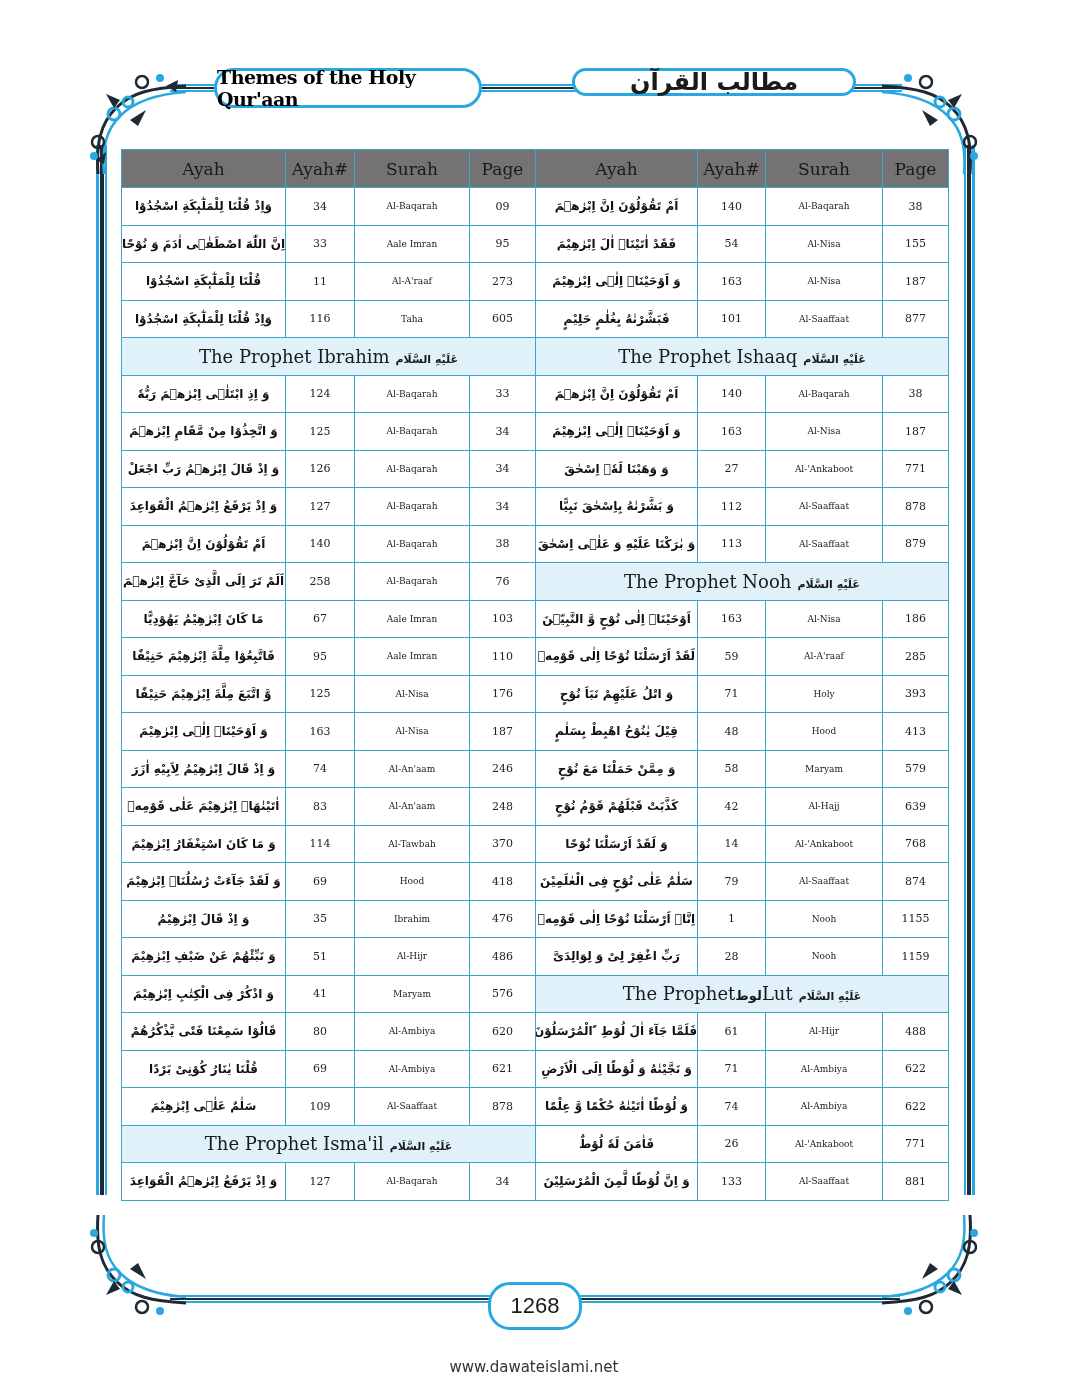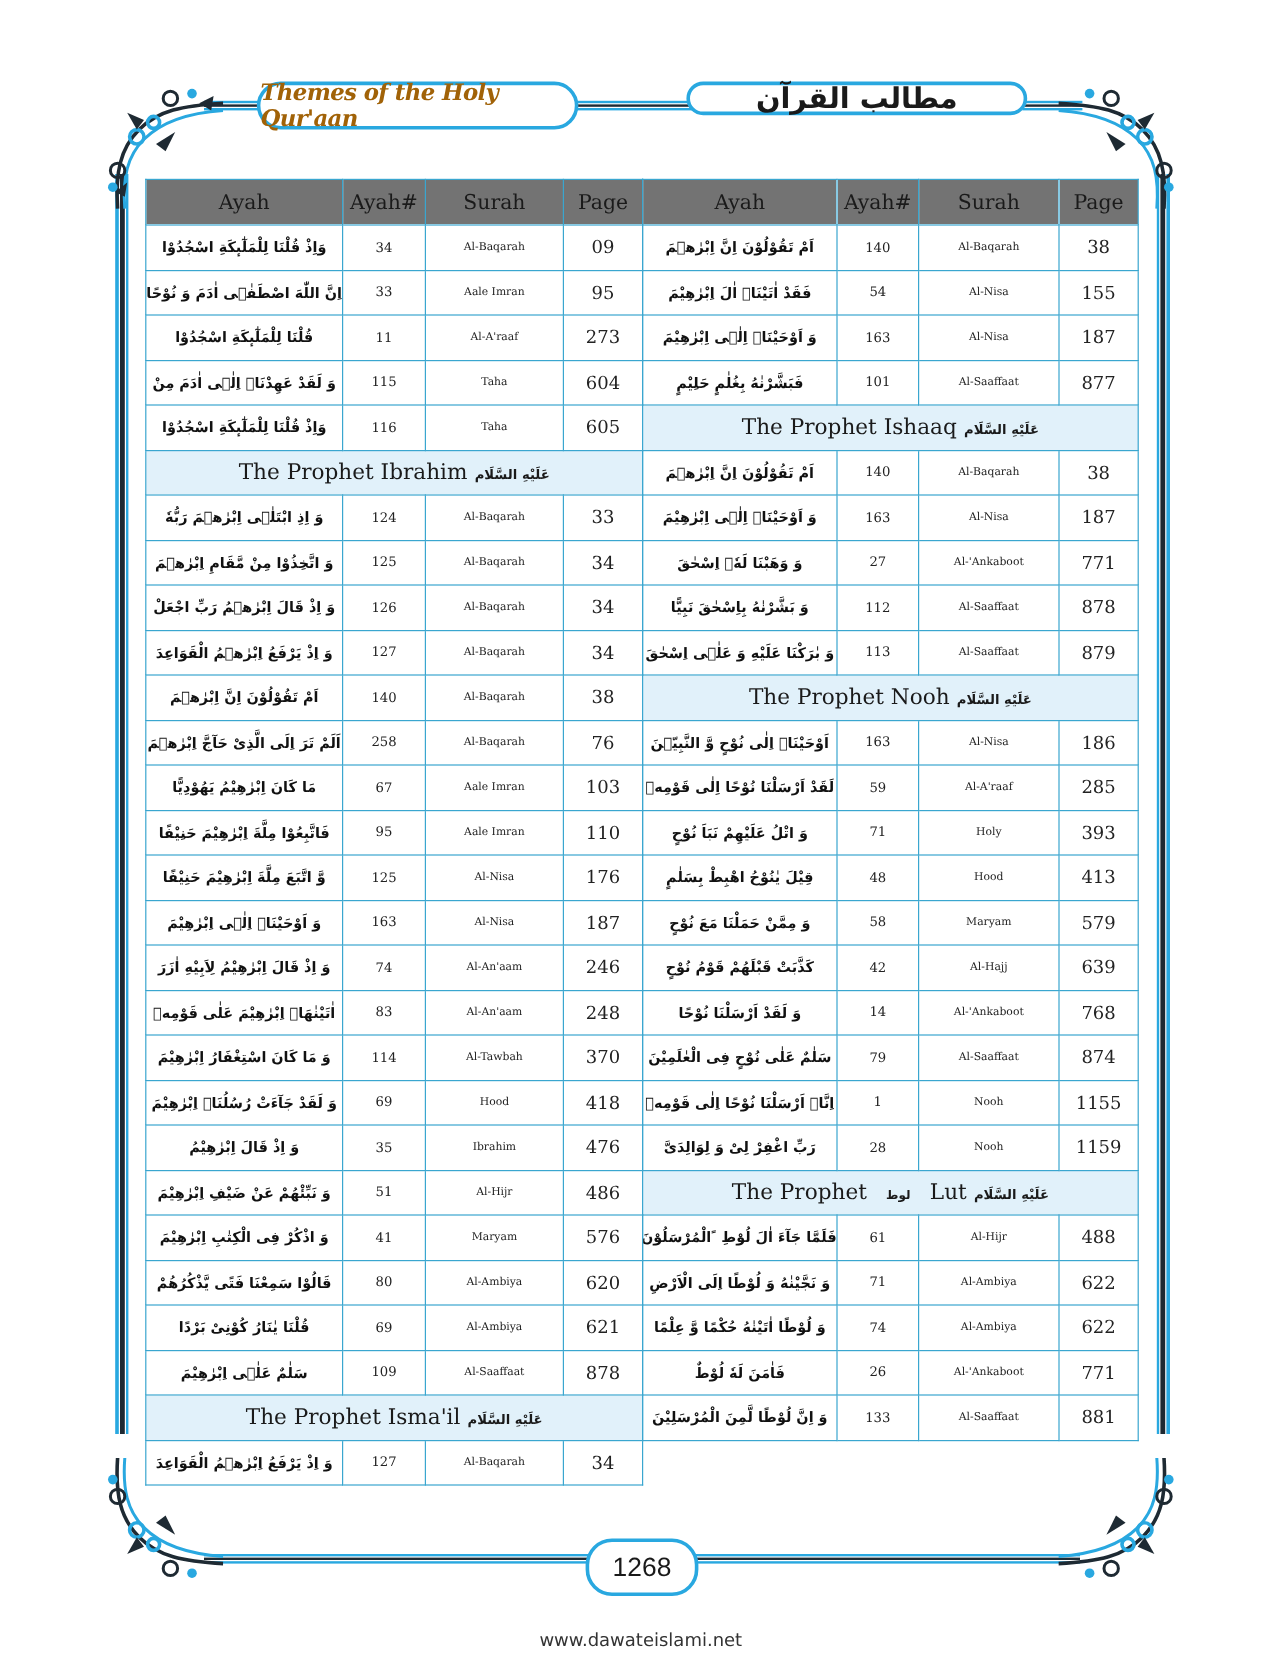--- a/index.html
+++ b/index.html
@@ -19,45 +19,45 @@
   .hline .b { position: absolute; left: 0; right: 0; top: 3px; height: 2px; background: #1e2a33; }
   .hline .c { position: absolute; left: 0; right: 0; top: 6px; height: 2px; background: #29a8e0; }
 
   .top-left-line { left: 170px; top: 84px; width: 50px; }
   .top-mid-line  { left: 478px; top: 84px; width: 100px; }
   .top-right-line{ left: 852px; top: 84px; width: 50px; }
   .bot-left-line { left: 170px; top: 1295px; width: 322px; }
   .bot-right-line{ left: 578px; top: 1295px; width: 322px; }
 
   .pill { position: absolute; border: 3px solid #29a8e0; border-radius: 22px; background: #fff; display: flex; align-items: center; justify-content: center; box-sizing: border-box; }
-  .pill-en { left: 214px; top: 68px; width: 268px; height: 40px; font-family: "DejaVu Serif", serif; font-weight: bold; font-size: 19px; letter-spacing: -0.5px; color: #a16207; font-style: italic; }
+  .pill-en { left: 214px; top: 68px; width: 268px; height: 40px; font-family: "DejaVu Serif", serif; font-weight: bold; font-size: 19px; letter-spacing: -0.5px; color: #000000; }
   .pill-ar { left: 572px; top: 68px; width: 284px; height: 28px; font-family: "DejaVu Sans", sans-serif; font-weight: bold; font-size: 24px; color: #1a1a1a; direction: rtl; }
   .pill-page { left: 488px; top: 1282px; width: 94px; height: 48px; font-family: "Liberation Sans", sans-serif; font-size: 22px; color: #1a1a1a; }
 
   .corner { position: absolute; width: 110px; height: 110px; }
   .corner.tl { left: 76px; top: 64px; }
   .corner.tr { left: 882px; top: 64px; transform: scaleX(-1); }
   .corner.bl { left: 76px; top: 1215px; transform: scaleY(-1); }
   .corner.br { left: 882px; top: 1215px; transform: scale(-1,-1); }
 
   .footer-url { position: absolute; left: 0; right: 0; top: 1358px; text-align: center; font-family: "DejaVu Sans", sans-serif; font-size: 15px; color: #333; }
 
   
   .tbl { position: absolute; border-collapse: collapse; table-layout: fixed; }
   .tbl.left  { left: 121px; top: 149px; width: 414px; }
   .tbl.right { left: 535px; top: 149px; width: 413px; }
   .tbl td, .tbl th { border: 1px solid #3aa6cf; text-align: center; vertical-align: middle; padding: 0; height: 36.5px; overflow: hidden; white-space: nowrap; }
   .tbl th { background: #737373; font-weight: normal; font-size: 17px; height: 37px; color: #1a1a1a; }
   .tbl td.ayah { font-family: "DejaVu Sans", sans-serif; font-weight: bold; font-size: 12px; direction: rtl; color: #111; }
   .tbl td.num  { font-family: "DejaVu Serif", serif; font-size: 11px; color: #222; }
   .tbl td.surah{ font-family: "DejaVu Serif", serif; font-size: 9px; color: #222; }
-  .tbl td.page { font-family: "DejaVu Serif", serif; font-size: 15px; color: #222; }
+  .tbl td.page { font-family: "DejaVu Serif", serif; font-size: 11px; color: #222; }
   .tbl td.section { background: #e1f1fa; font-family: "DejaVu Serif", serif; font-size: 18px; color: #1a1a1a; }
   .section .honor { font-family: "DejaVu Sans", sans-serif; font-size: 11px; font-weight: bold; margin-left: 6px; }
-  .section .arname { font-family: "DejaVu Sans", sans-serif; font-size: 10px; font-weight: bold; margin: 0 16px; }
+  .section .arname { font-family: "DejaVu Sans", sans-serif; font-size: 13px; font-weight: bold; margin: 0 0; }
   col.c-ayah { width: 164px; }
   col.c-num  { width: 69px; }
   col.c-surah{ width: 115px; }
   col.c-page { width: 66px; }
   .tbl.right col.c-ayah { width: 162px; }
   .tbl.right col.c-num  { width: 68px; }
   .tbl.right col.c-surah{ width: 117px; }
   .tbl.right col.c-page { width: 66px; }
 </style>
 </head>
@@ -178,26 +178,20 @@
         <td class="surah">Aale Imran</td>
         <td class="page">95</td>
       </tr>
       <tr>
         <td class="ayah">قُلْنَا لِلْمَلٰٓىٕكَةِ اسْجُدُوْا</td>
         <td class="num">11</td>
         <td class="surah">Al-A'raaf</td>
         <td class="page">273</td>
       </tr>
       <tr>
-        <td class="ayah">وَ لَقَدْ عَهِدْنَاۤ اِلٰۤى اٰدَمَ مِنْ</td>
-        <td class="num">115</td>
-        <td class="surah">Taha</td>
-        <td class="page">604</td>
-      </tr>
-      <tr>
         <td class="ayah">وَاِذْ قُلْنَا لِلْمَلٰٓىٕكَةِ اسْجُدُوْا</td>
         <td class="num">116</td>
         <td class="surah">Taha</td>
         <td class="page">605</td>
       </tr>
       <tr>
         <td colspan="4" class="section"><span>The Prophet Ibrahim</span><span class="honor">عَلَيْهِ السَّلَام</span></td>
       </tr>
       <tr>
         <td class="ayah">وَ اِذِ ابْتَلٰۤى اِبْرٰهٖمَ رَبُّهٗ</td>

